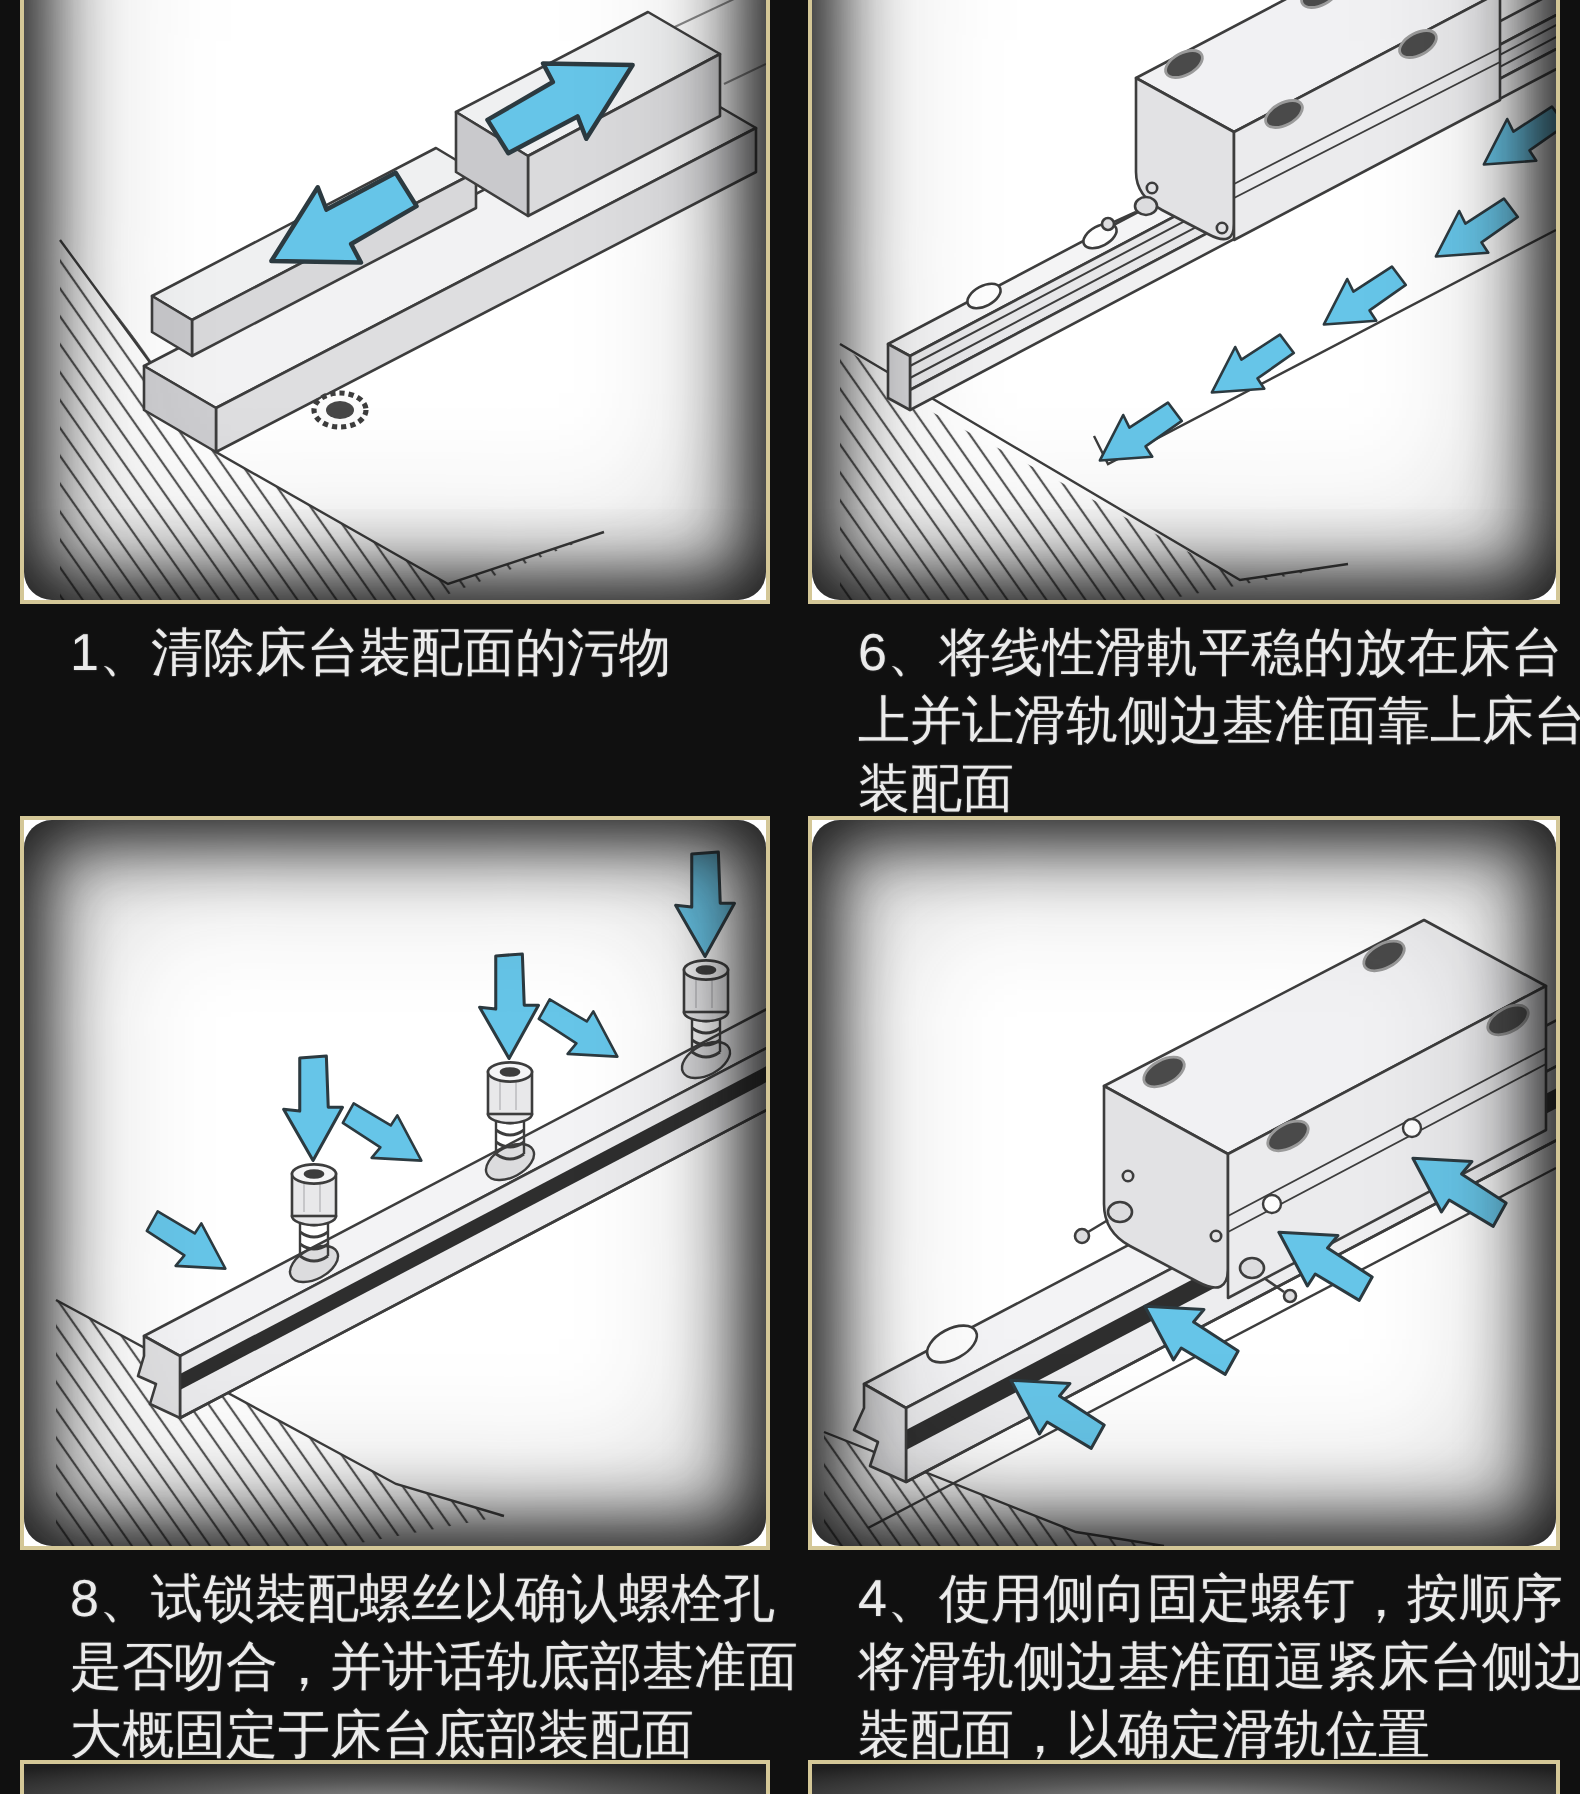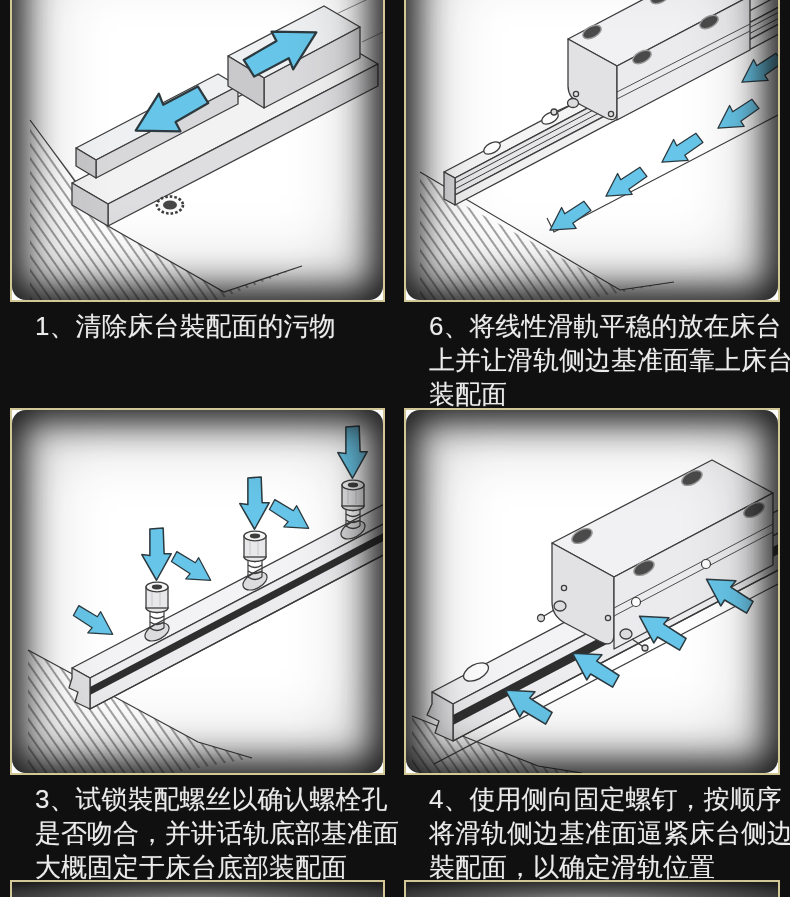--- a/index.html
+++ b/index.html
@@ -225,21 +225,21 @@
           <use href="#arr" transform="translate(210,272) rotate(-147) scale(0.95)"></use>
           <use href="#arr" transform="translate(277,235) rotate(-147) scale(0.95)"></use>
           <use href="#arr" transform="translate(344,198) rotate(-147) scale(0.95)"></use>
         </g>
       </svg>
       <div class="vig"></div>
     </div>
   </div>
 
   <div class="grid caps c2">
-    <div class="caption">3、试锁裝配螺丝以确认螺栓孔是否吻合，并讲话轨底部基准面大概固定于床台底部装配面</div>
+    <div class="caption">8、试锁裝配螺丝以确认螺栓孔是否吻合，并讲话轨底部基准面大概固定于床台底部装配面</div>
     <div class="caption">4、使用侧向固定螺钉，按顺序将滑轨侧边基准面逼紧床台侧边裝配面，以确定滑轨位置</div>
   </div>
 
   <div class="grid row3">
     <div class="panel"></div>
     <div class="panel"></div>
   </div>
 
 </div>
 

